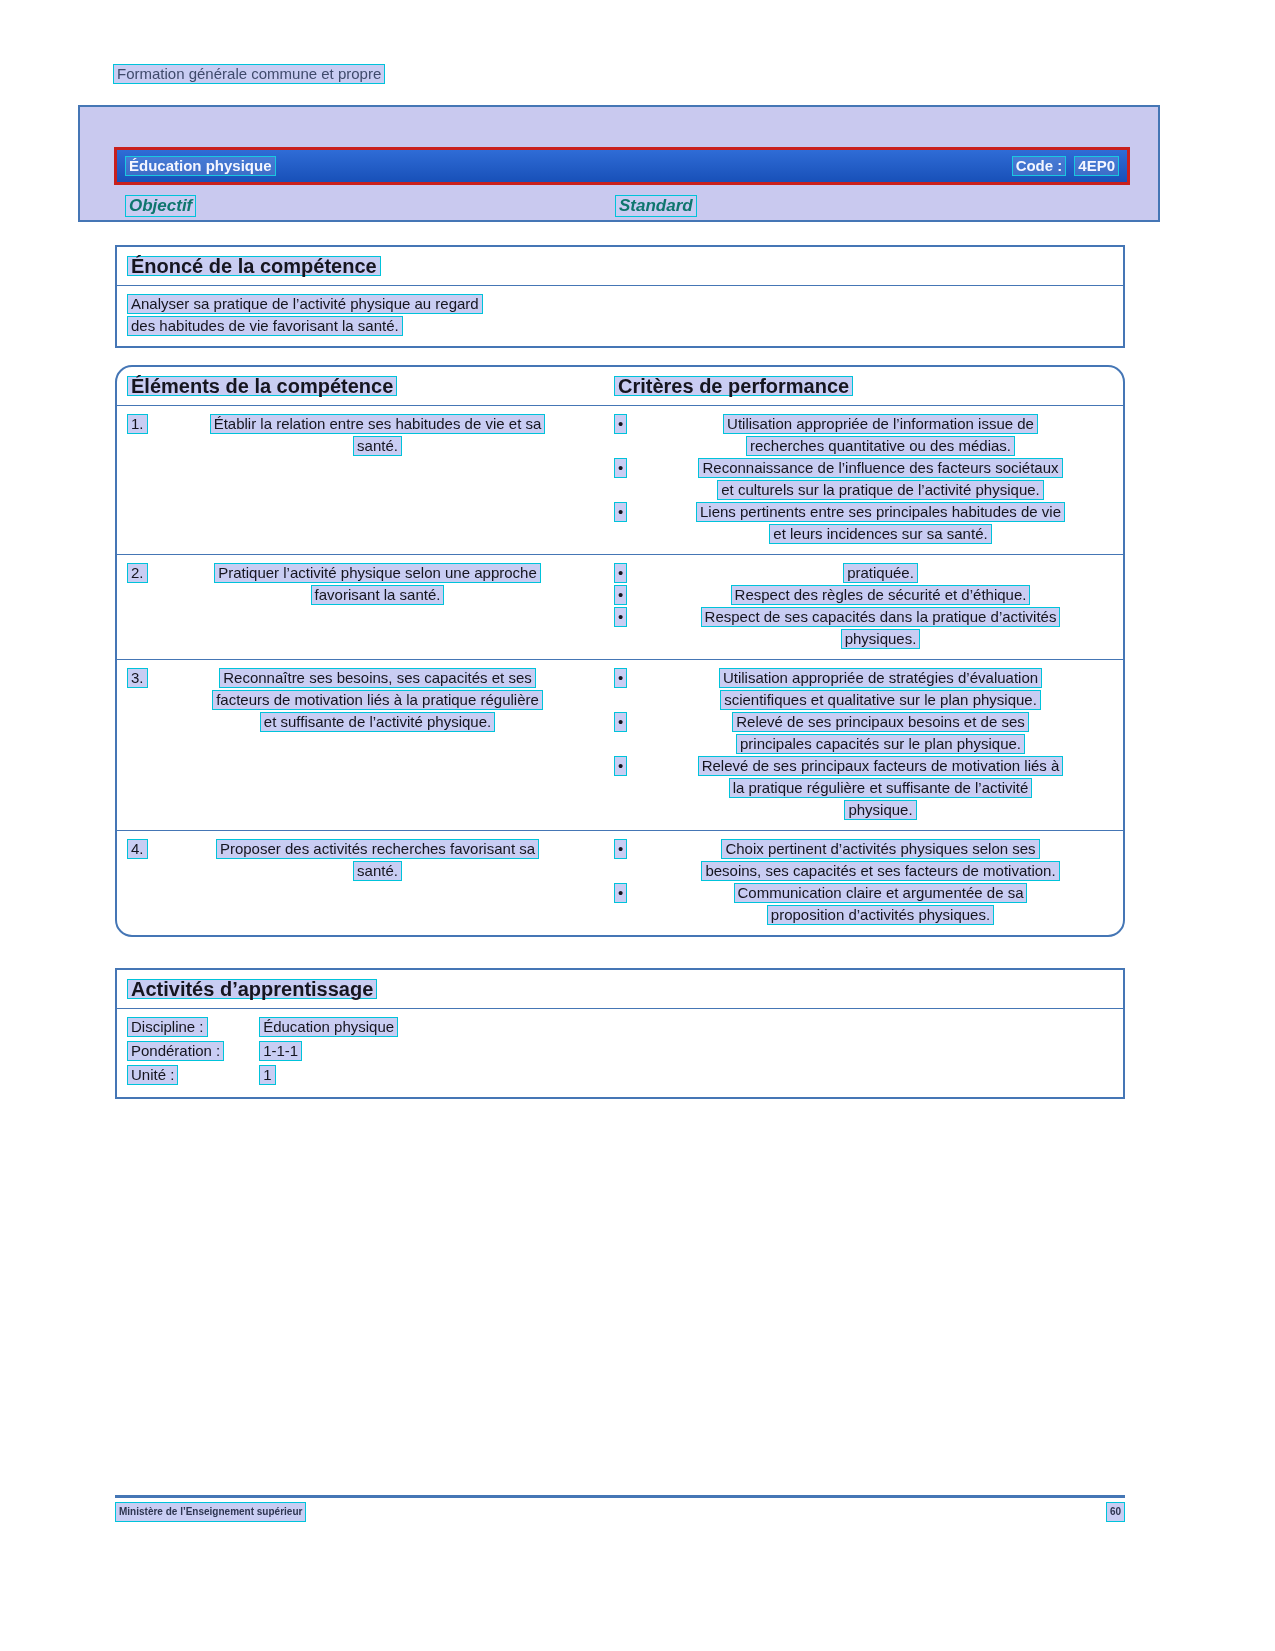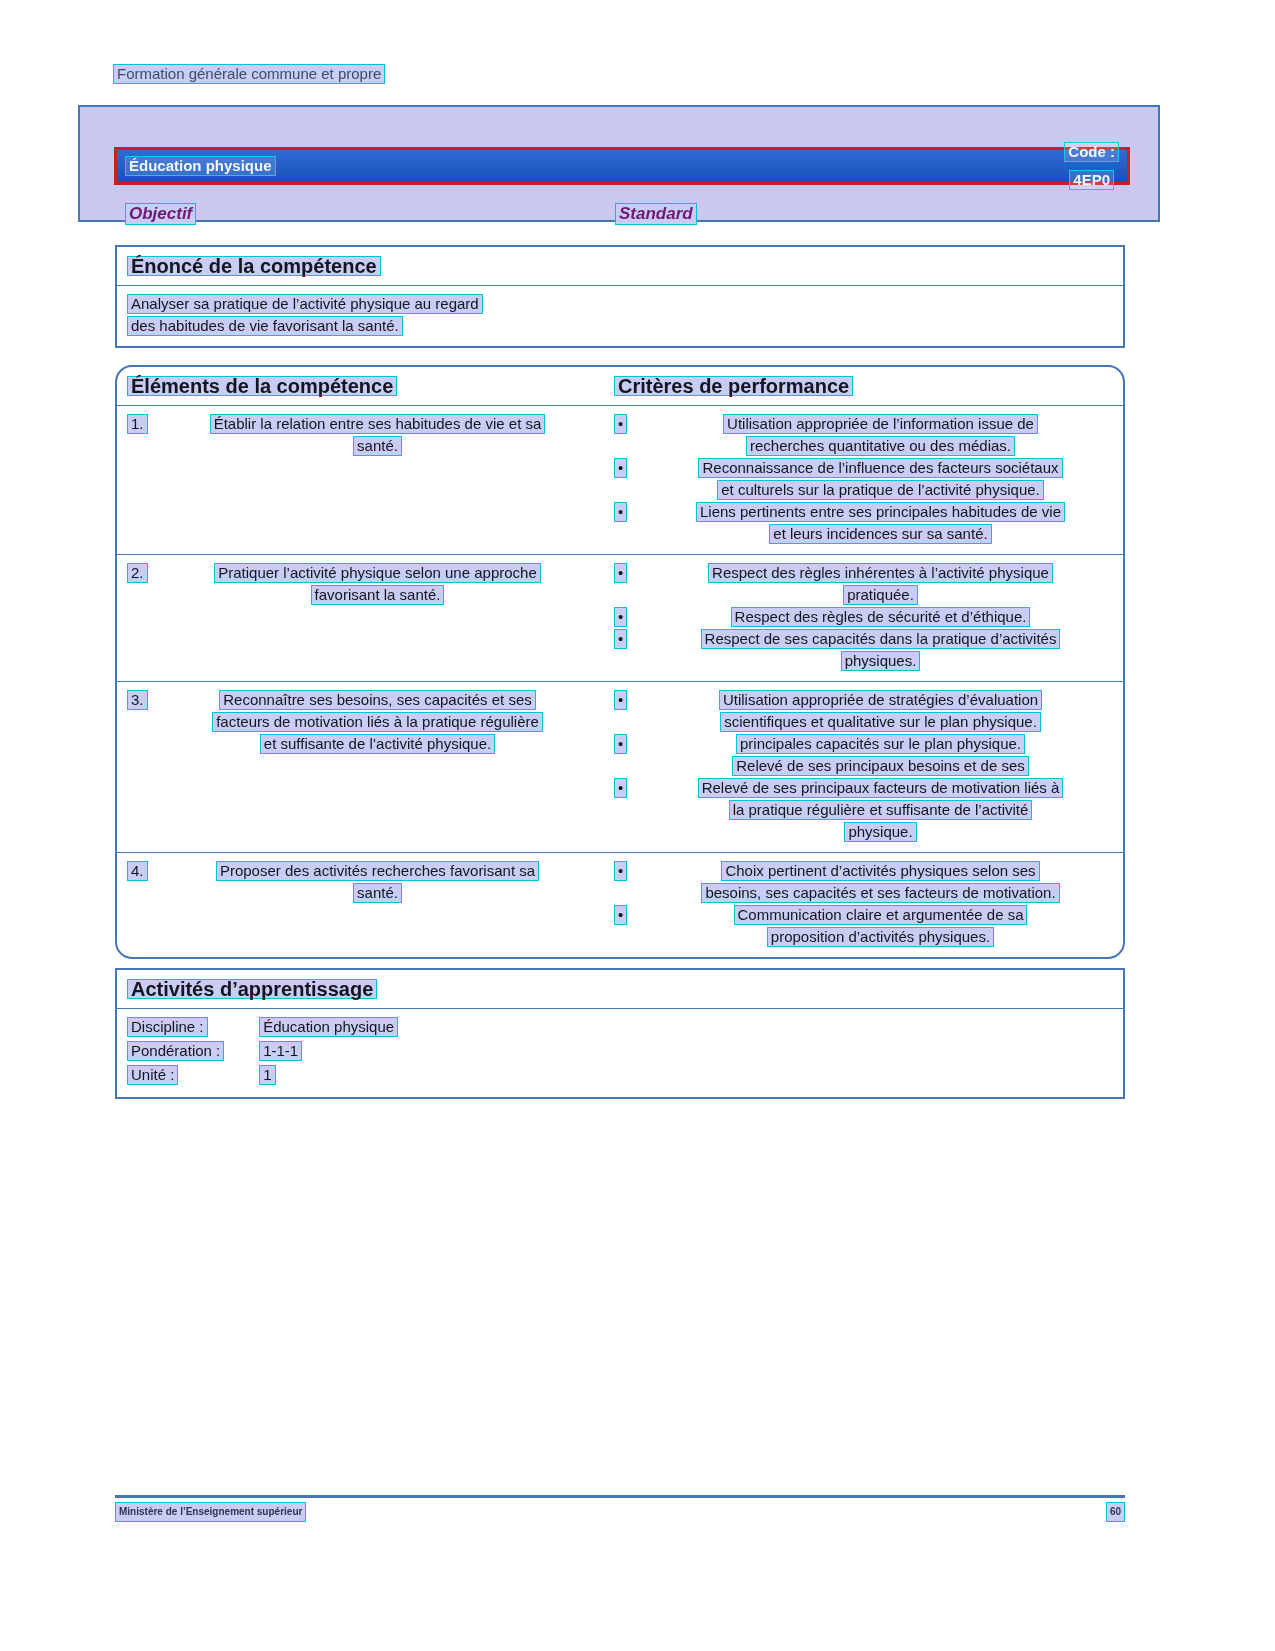--- a/index.html
+++ b/index.html
@@ -40,25 +40,25 @@
     border:3px solid #c9201d;
     background:linear-gradient(#2f6cd6,#1850b8);
     display:flex;align-items:center;justify-content:space-between;
     padding:0 8px;
   }
   .hl-bar{
     background:rgba(255,255,255,0.14);
     border-color:#19c8e0;
     color:#f4f6ff;font-weight:bold;
   }
-  .bar-code{display:flex;gap:8px;align-items:center;flex-direction:column;}
+  .bar-code{display:flex;gap:8px;align-items:center;}
   .col-title{
-    position:absolute;top:96px;
+    position:absolute;top:88px;
     font-style:italic;font-weight:bold;font-size:17px;
-    color:#701a75;line-height:20px;
+    color:#0f766e;line-height:20px;
   }
   .objectif{left:45px;}
   .standard{left:535px;}
 
   
   .tbl{
     position:absolute;left:115px;width:1010px;
     box-sizing:border-box;
     border:2px solid #4576b5;
     background:#ffffff;
@@ -166,21 +166,20 @@
         <span class="num"><span class="hl">2.</span></span>
         <div class="lines">
           <div class="line"><span class="hl">Pratiquer l’activité physique selon une approche</span></div>
           <div class="line"><span class="hl">favorisant la santé.</span></div>
         </div>
       </div>
       <div class="cell-right">
         <div class="crit">
           <span class="bullet"><span class="hl">•</span></span>
           <div class="lines">
-            <div class="line"><span class="hl">Respect des règles inhérentes à l’activité physique</span></div>
             <div class="line"><span class="hl">pratiquée.</span></div>
           </div>
         </div>
         <div class="crit">
           <span class="bullet"><span class="hl">•</span></span>
           <div class="lines">
             <div class="line"><span class="hl">Respect des règles de sécurité et d’éthique.</span></div>
           </div>
         </div>
         <div class="crit">
@@ -206,22 +205,22 @@
         <div class="crit">
           <span class="bullet"><span class="hl">•</span></span>
           <div class="lines">
             <div class="line"><span class="hl">Utilisation appropriée de stratégies d’évaluation</span></div>
             <div class="line"><span class="hl">scientifiques et qualitative sur le plan physique.</span></div>
           </div>
         </div>
         <div class="crit">
           <span class="bullet"><span class="hl">•</span></span>
           <div class="lines">
+            <div class="line"><span class="hl">Relevé de ses principaux besoins et de ses</span></div>
             <div class="line"><span class="hl">principales capacités sur le plan physique.</span></div>
-            <div class="line"><span class="hl">Relevé de ses principaux besoins et de ses</span></div>
           </div>
         </div>
         <div class="crit">
           <span class="bullet"><span class="hl">•</span></span>
           <div class="lines">
             <div class="line"><span class="hl">Relevé de ses principaux facteurs de motivation liés à</span></div>
             <div class="line"><span class="hl">la pratique régulière et suffisante de l’activité</span></div>
             <div class="line"><span class="hl">physique.</span></div>
           </div>
         </div>

